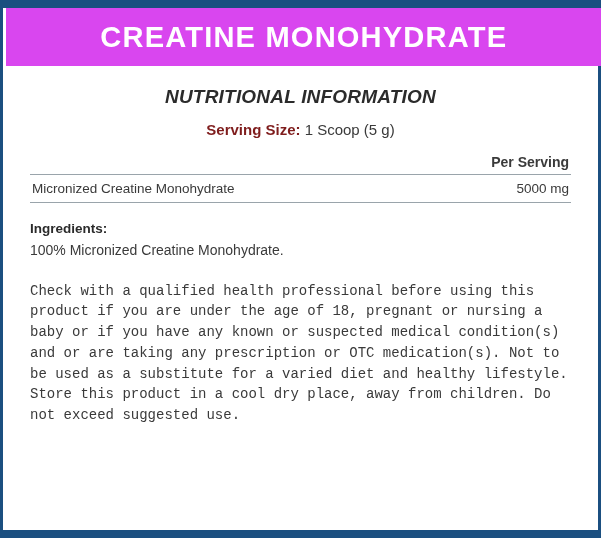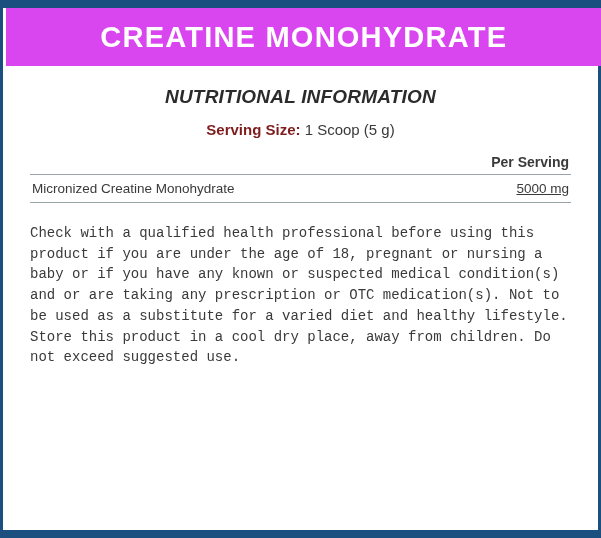--- a/index.html
+++ b/index.html
@@ -108,21 +108,20 @@
     align-items: baseline;
     font-size: 13.5px;
     color: #3a3a3a;
     padding: 6px 2px 6px 2px;
   }
   .nutrient-name {
     text-align: center;
   }
   .nutrient-amount {
     text-align: center;
-    text-decoration: underline;
   }
   .block {
     margin-top: 18px;
   }
   .block-heading {
     font-size: 13.5px;
     font-weight: bold;
     color: #2b2b2b;
     margin-bottom: 4px;
   }
@@ -163,20 +162,24 @@
 
     <div class="rule"></div>
 
     <div class="nutrient-row">
       <span class="nutrient-name">Micronized Creatine Monohydrate</span>
       <span class="nutrient-amount">5000 mg</span>
     </div>
 
     <div class="rule"></div>
 
+    <div class="block">
+      <div class="block-heading">Ingredients:</div>
+      <div class="block-body">100% Micronized Creatine Monohydrate.</div>
+    </div>
 
     <div class="block caution-block">
       <div class="block-body">Check with a qualified health professional before using this product if you are under the age of 18, pregnant or nursing a baby or if you have any known or suspected medical condition(s) and or are taking any prescription or OTC medication(s). Not to be used as a substitute for a varied diet and healthy lifestyle. Store this product in a cool dry place, away from children. Do not exceed suggested use.</div>
     </div>
 
   </div>
 
   <div class="bottom-edge"></div>
 </div>
 

